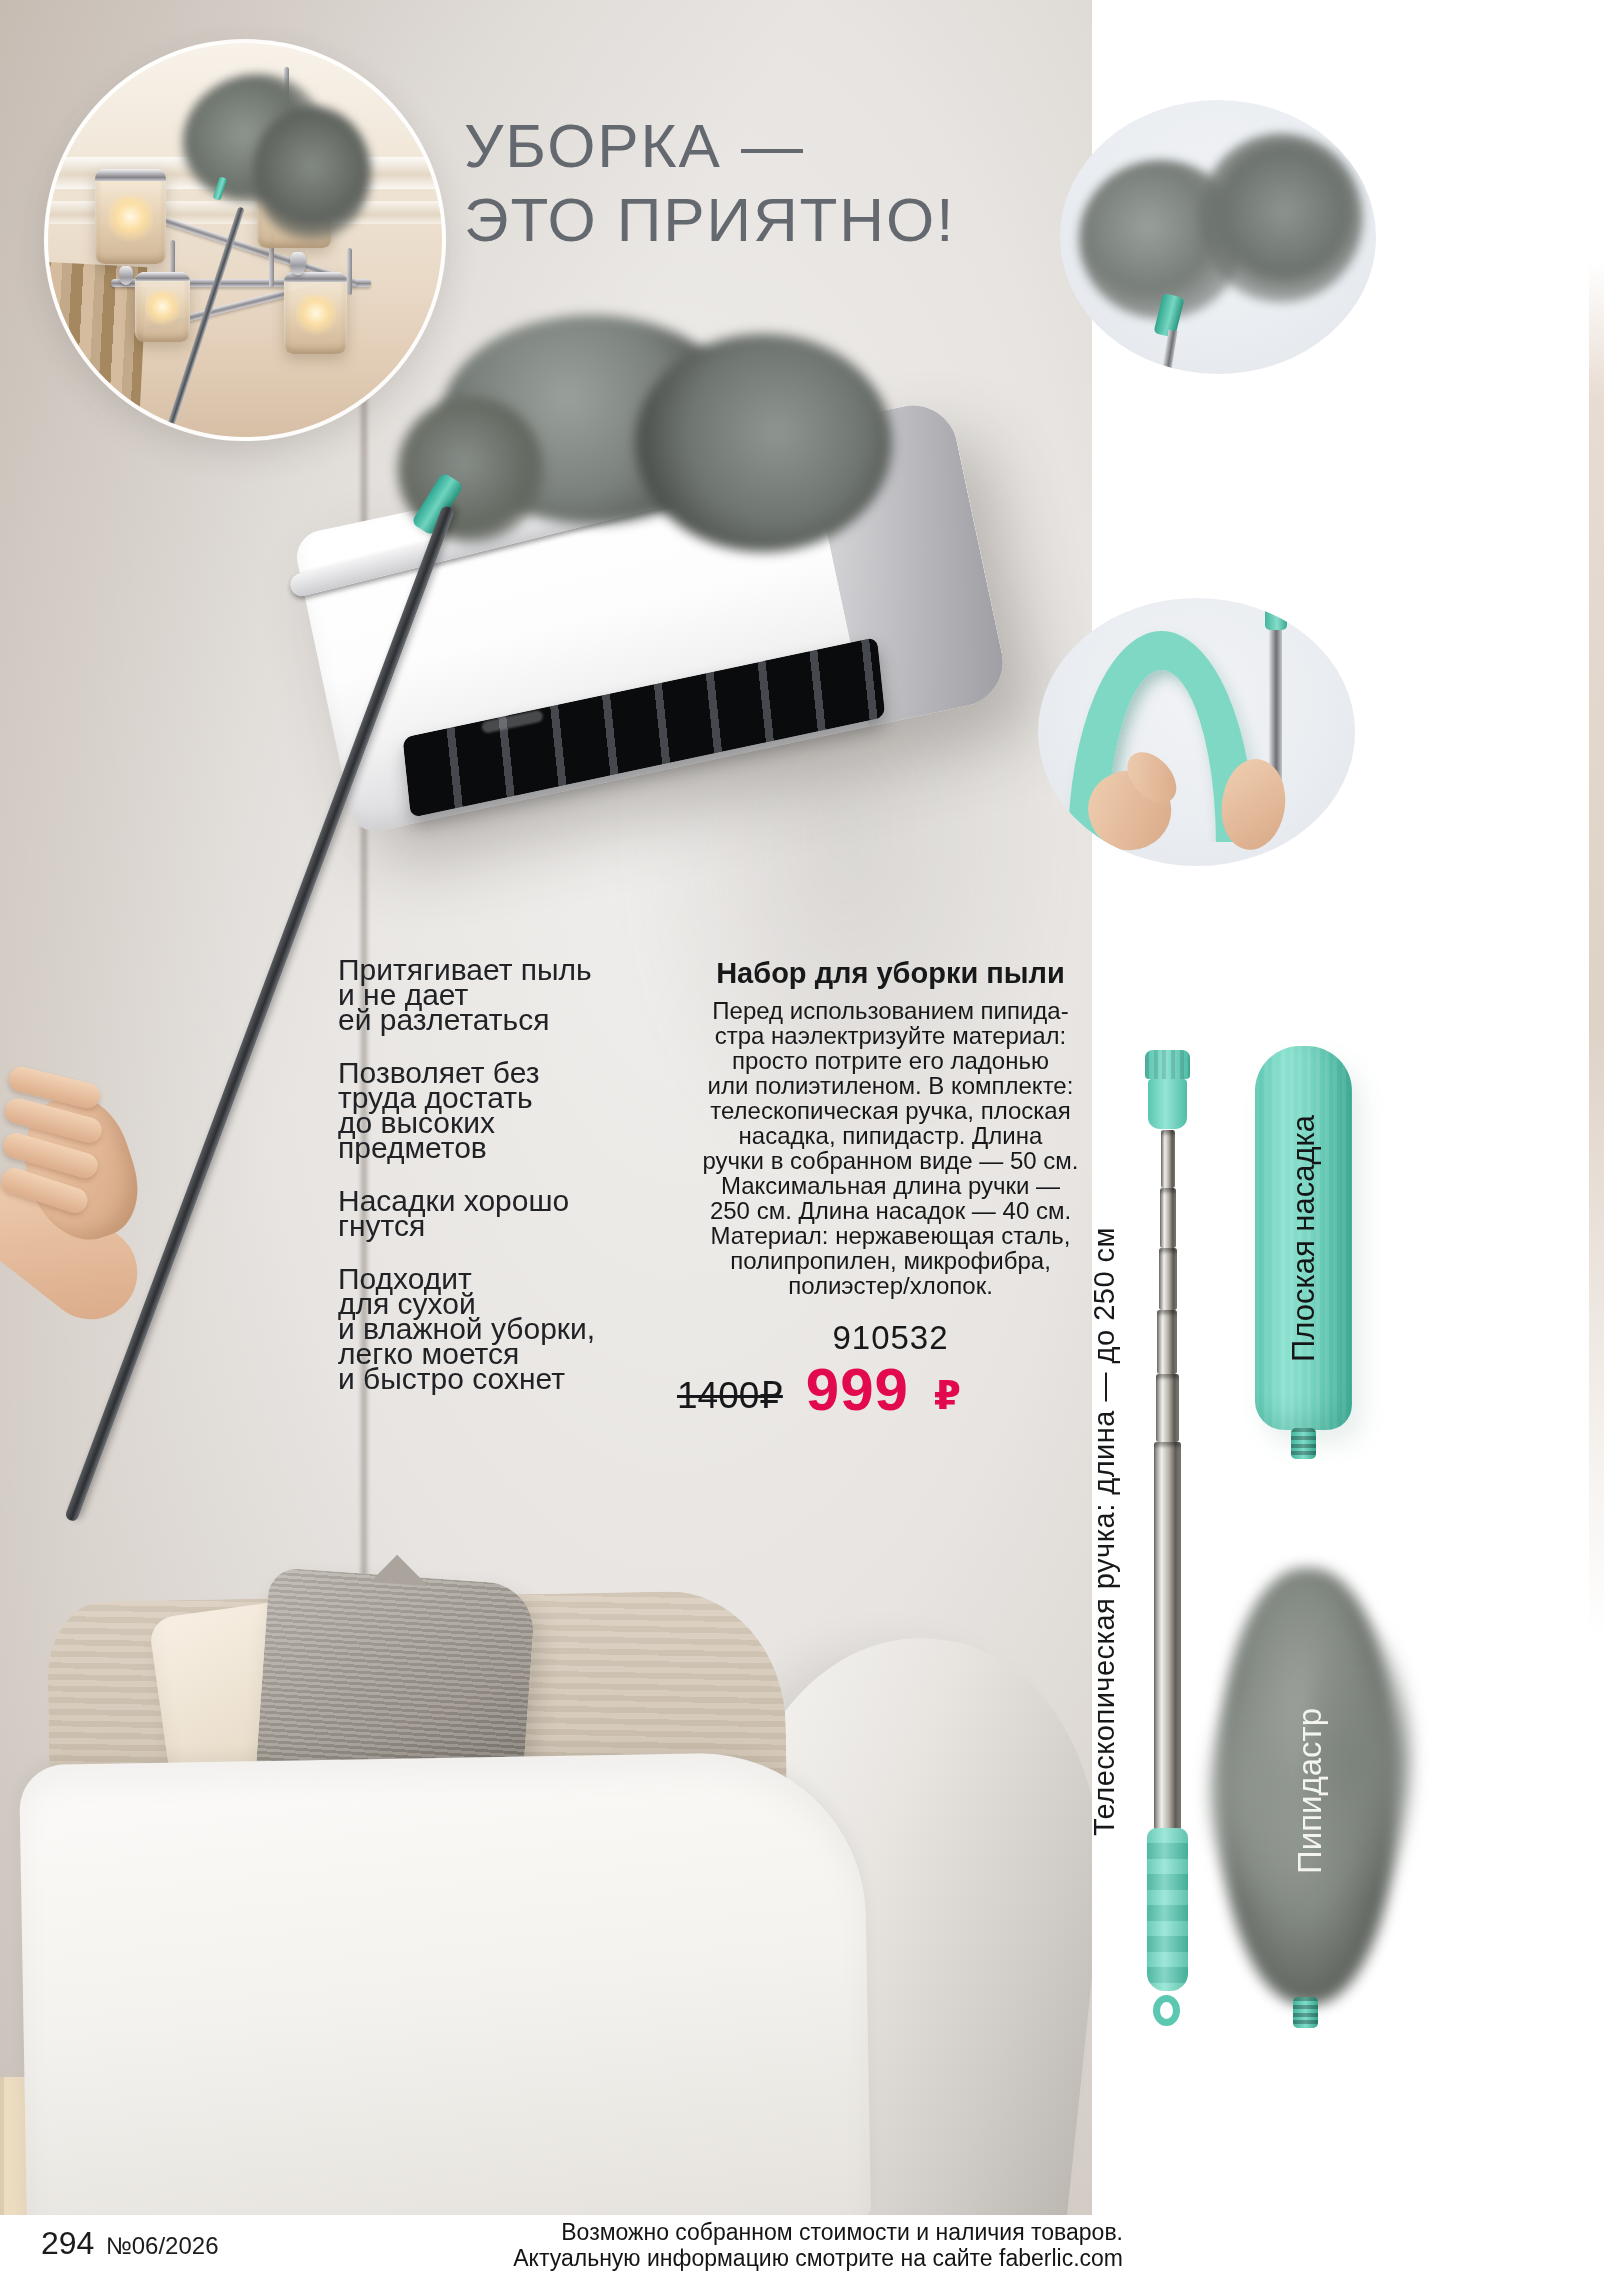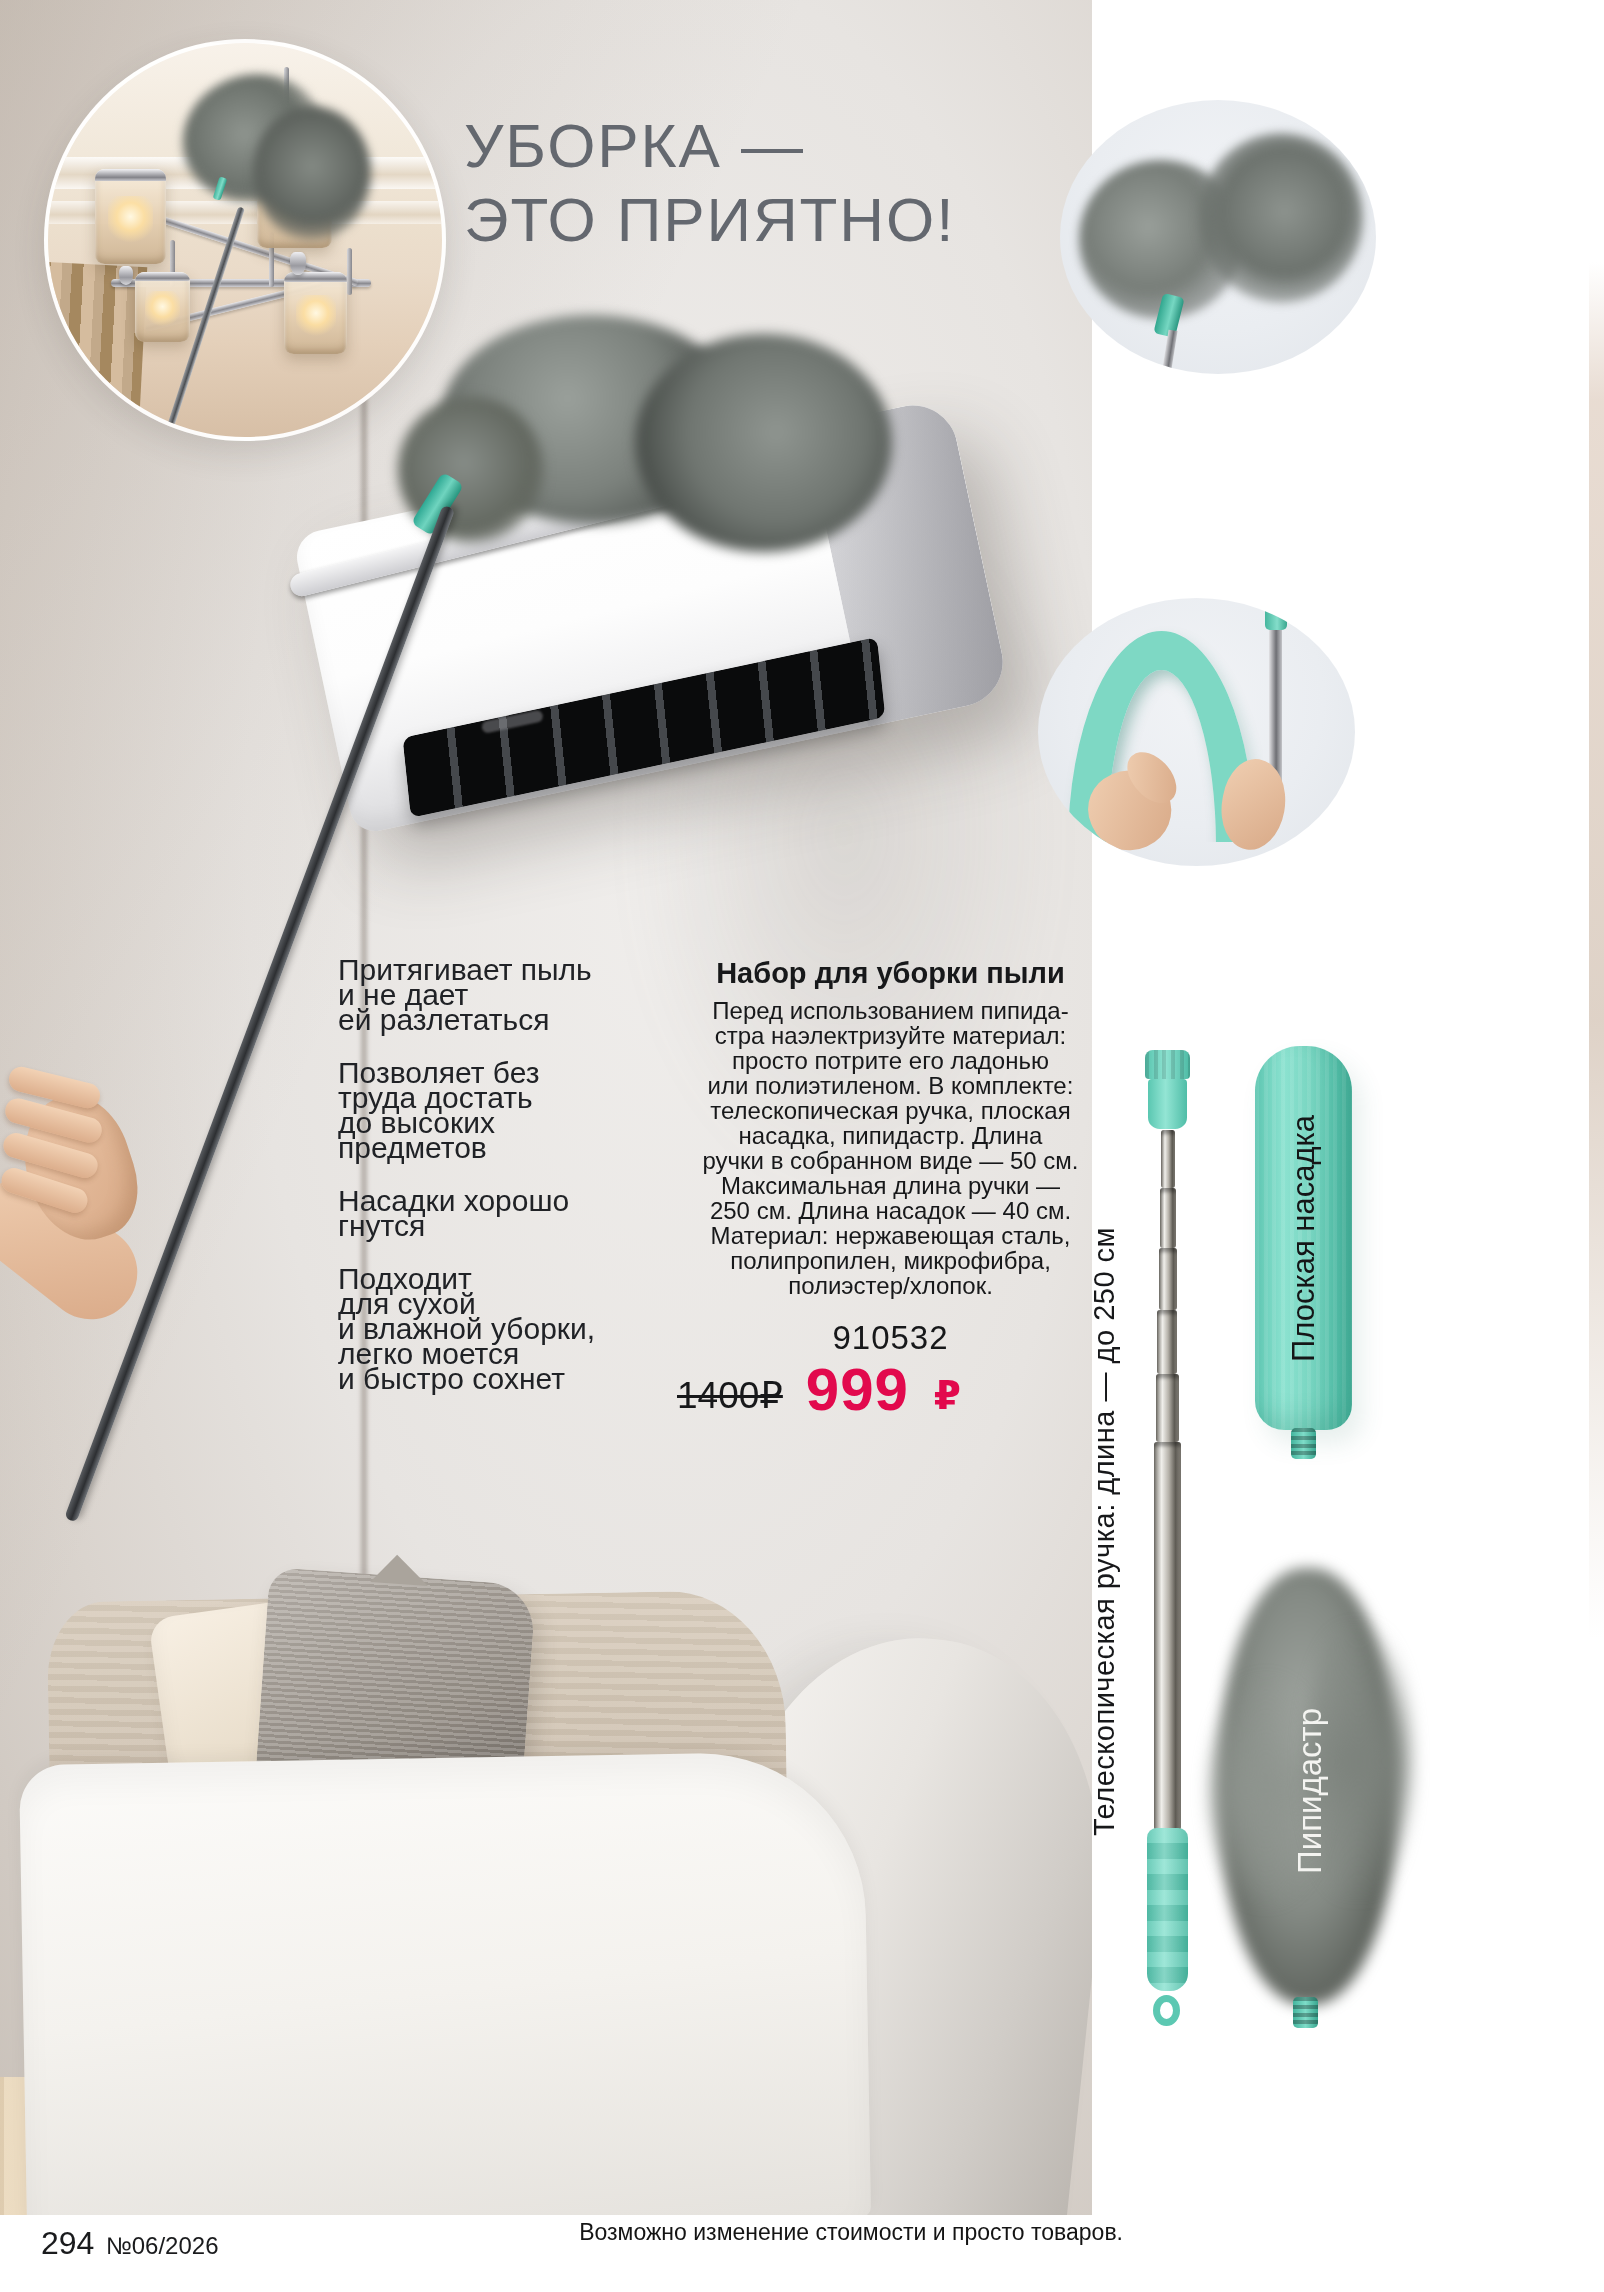--- a/index.html
+++ b/index.html
@@ -375,16 +375,17 @@
   <div class="duster-label">Пипидастр</div>
 </div>
 <div class="abs screw duster-screw"></div>
 
 <div class="abs footer">
   <div class="foot-left">
     <span class="foot-page">294</span>
     <span class="foot-issue">№06/2026</span>
   </div>
   <div class="foot-note">
-    <div>Возможно изменение стоимости и просто товаров.</div>
+    <div>Возможно собранном стоимости и наличия товаров.</div>
+    <div>Актуальную информацию смотрите на сайте faberlic.com</div>
   </div>
 </div>
 
 
 </body></html>

